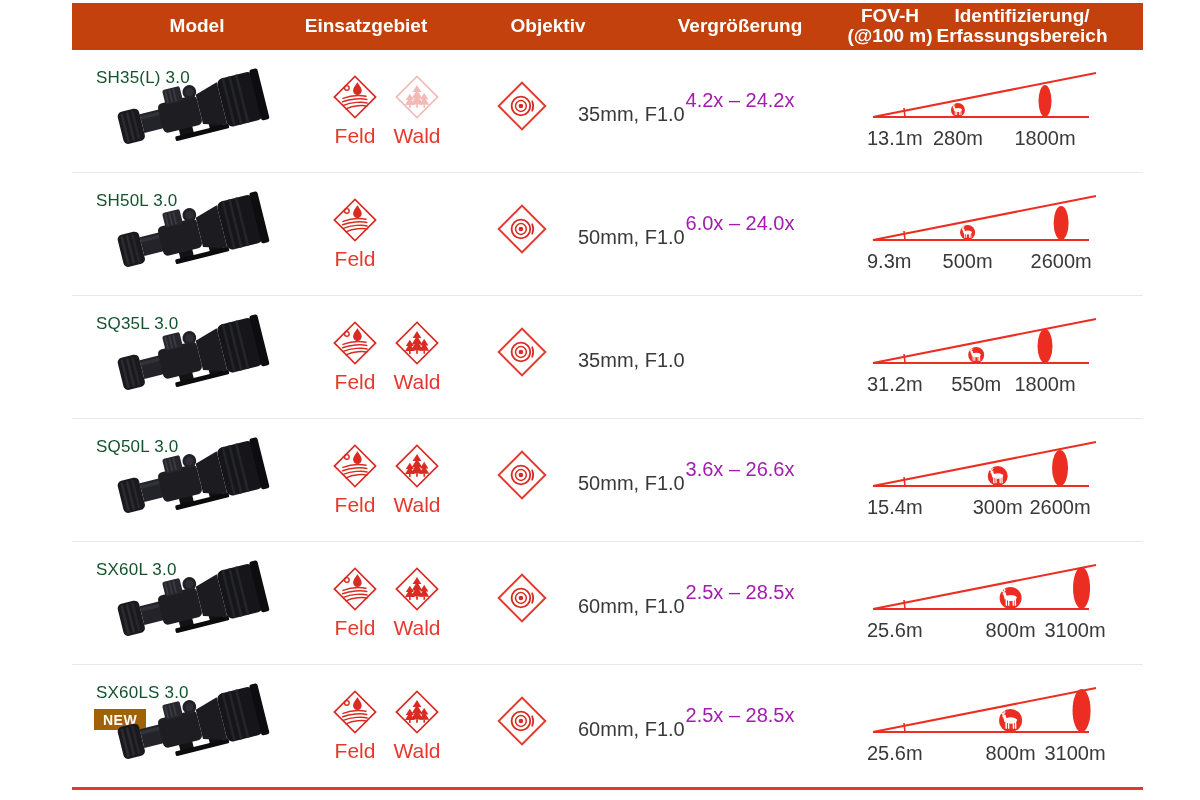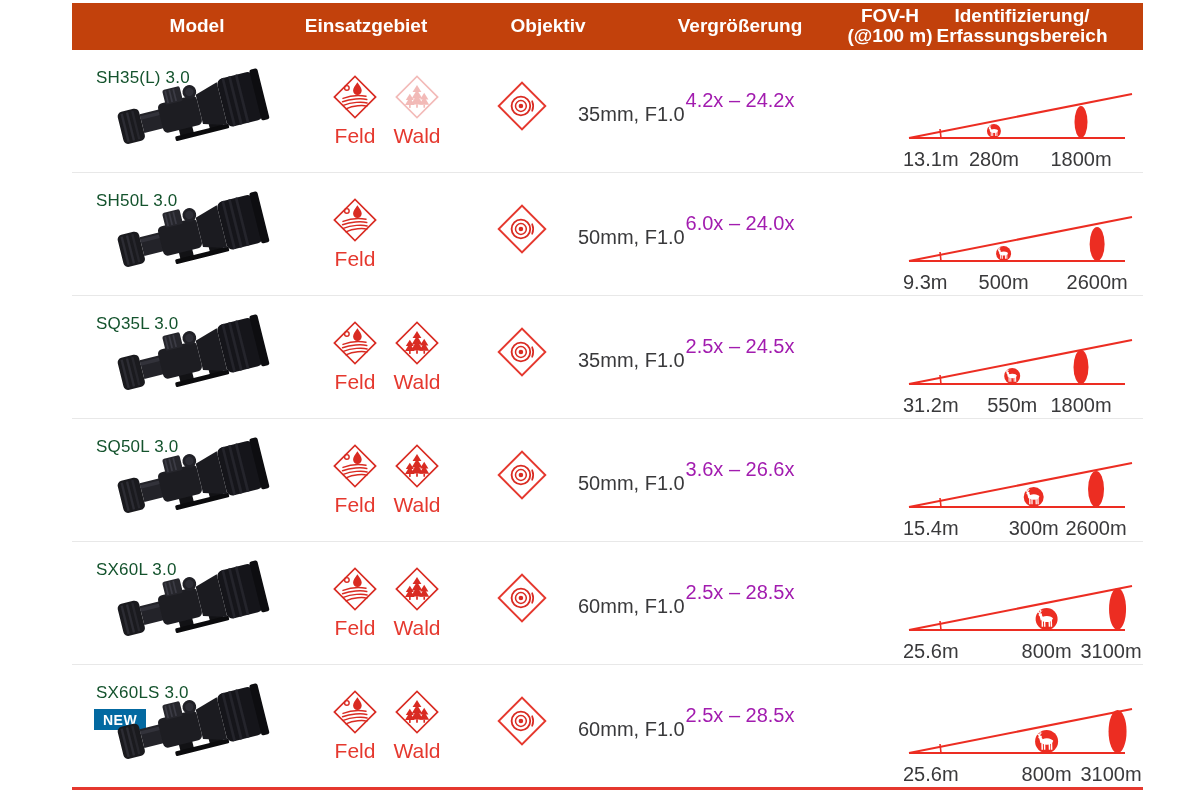--- a/index.html
+++ b/index.html
@@ -11,37 +11,37 @@
   .hcol{position:absolute;color:#fff;font-weight:bold;font-size:19px;white-space:nowrap;
         transform:translateX(-50%);top:12px;}
   .hcol.two{top:3px;text-align:center;line-height:20px;}
   
   .row{position:relative;height:122px;border-bottom:1px solid #e8e8e8;}
   .row:last-child{border-bottom:none;}
   .bottom-line{height:3px;background:#e5382e;}
   
   .model-label{position:absolute;left:24px;top:18px;font-size:17px;font-weight:500;
                color:#14532d;letter-spacing:.2px;}
-  .new-badge{position:absolute;left:22px;top:44px;background:#0369a1;color:#fff;
+  .new-badge{position:absolute;left:22px;top:44px;background:#a16207;color:#fff;
              font-weight:bold;font-size:14px;padding:3px 9px 2px;letter-spacing:.5px;}
   .scope-wrap{position:absolute;left:46px;top:26px;width:165px;height:76px;
               transform:rotate(-14deg);}
   
   .env-slot{position:absolute;top:24px;width:62px;text-align:center;}
   .env-icon{width:46px;height:46px;margin:0 auto;}
   .env-icon.faded{opacity:.32;}
   .env-label{margin-top:4px;font-size:21px;color:#e5382e;}
   
   .lens-icon{position:absolute;left:424px;top:30px;width:52px;height:52px;}
   .obj-text{position:absolute;left:506px;top:53px;font-size:20px;color:#39393b;}
   
   .mag-cell{position:absolute;left:568px;top:39px;width:200px;text-align:center;
             font-size:20px;color:#a21caf;}
   
-  .fov-cell{position:absolute;left:791px;top:22px;width:246px;height:112px;margin-left:36px;}
+  .fov-cell{position:absolute;left:791px;top:1px;width:246px;height:112px;}
   .fov-diagram{position:absolute;left:0;top:0;}
   .d-label{position:absolute;top:76px;font-size:20px;color:#39393b;white-space:nowrap;}
   .d-fov{left:4px;}
   .d-mid,.d-far{transform:translateX(-50%);}
   svg{display:block;}
 </style>
 </head>
 <body>
 
 <svg width="0" height="0" style="position:absolute" aria-hidden="true">
@@ -309,21 +309,20 @@
         <svg width="52" height="52" viewBox="0 0 48 48">
           <rect x="8.8" y="8.8" width="30.4" height="30.4" fill="none" stroke="#e5382e" stroke-width="1.8" transform="rotate(45 24 24)"></rect>
           <circle cx="23" cy="24" r="8.6" fill="none" stroke="#d92b22" stroke-width="1.7"></circle>
           <circle cx="23" cy="24" r="5" fill="none" stroke="#d92b22" stroke-width="1.4"></circle>
           <circle cx="23" cy="24" r="2.1" fill="#d92b22"></circle>
           <path d="M33.4 19.6 a11.4 11.4 0 0 1 0 8.8" fill="none" stroke="#d92b22" stroke-width="1.6" stroke-linecap="round"></path>
         </svg>
       </div>
       <div class="obj-text">35mm, F1.0</div>
     </div>
-    <div class="mag-cell">2.5x – 24.5x</div>
     <div class="fov-cell">
       <div class="fov-diagram">
             <svg width="246" height="100" viewBox="0 0 246 100">
               <line x1="10" y1="66" x2="226" y2="66" stroke="#ec2d22" stroke-width="2"></line>
               <line x1="10" y1="66" x2="233" y2="22" stroke="#ec2d22" stroke-width="2"></line>
               <line x1="42" y1="66" x2="41" y2="57" stroke="#ec2d22" stroke-width="1.6"></line>
               <circle cx="113.2" cy="58" r="8" fill="#ec2d22"></circle>
               <g transform="translate(113.2 58) scale(0.7619047619047619)">
                 <g>
                   <g fill="#fff">

